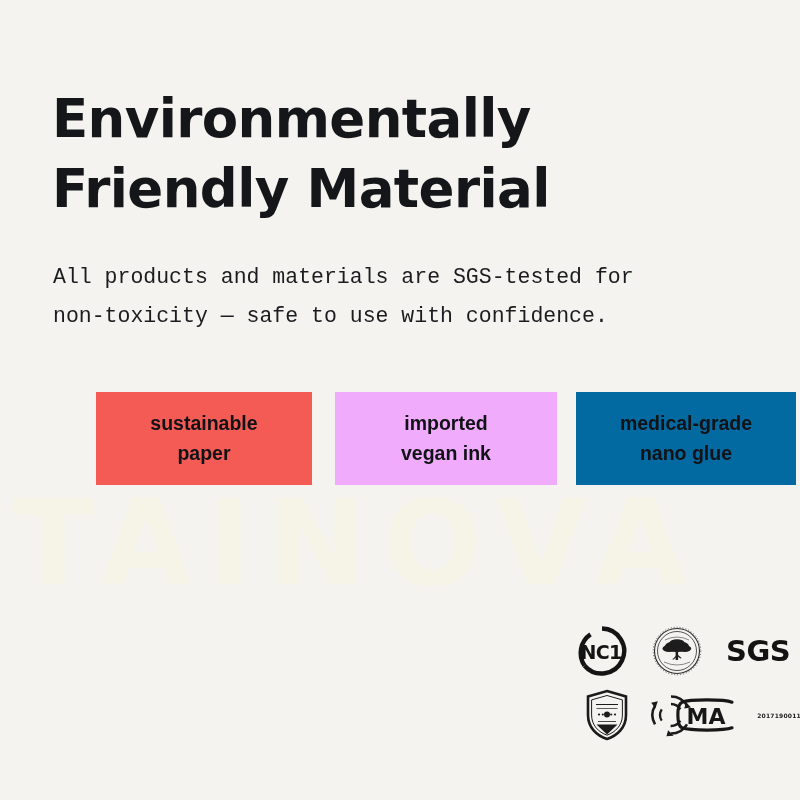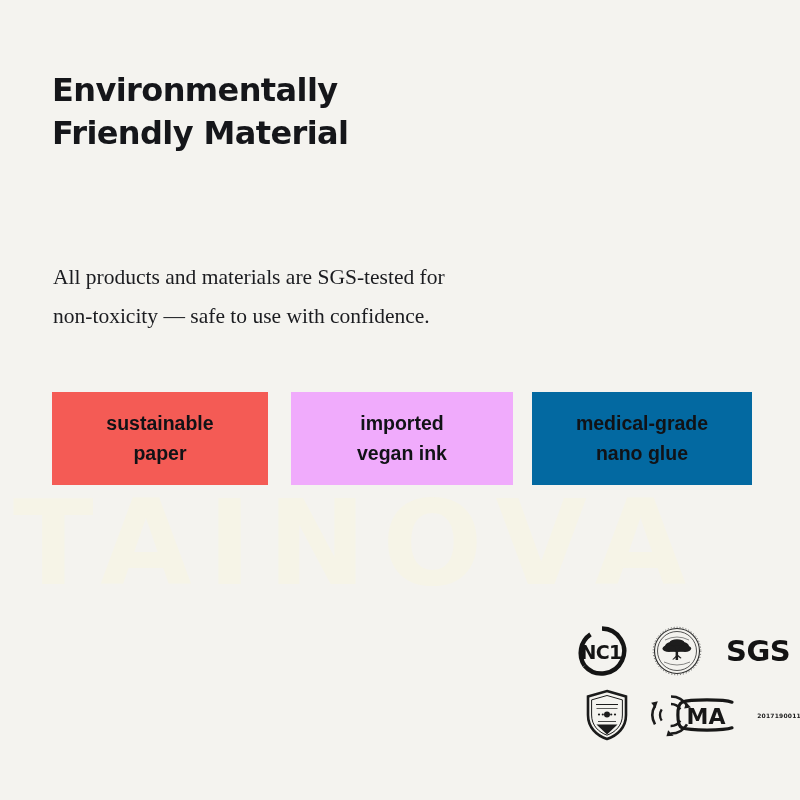--- a/index.html
+++ b/index.html
@@ -39,34 +39,34 @@
   }
 
   
   #headline {
     position: absolute;
     left: 52px;
     top: 48px;
     width: 700px;
     font-family: "DejaVu Sans", sans-serif;
     font-weight: 700;
-    font-size: 32px;
+    font-size: 53px;
     line-height: 1.33;
     letter-spacing: -0.6px;
     color: #15161a;
   }
   #headline .hl-line { display: block; }
 
   
   #subtitle {
     position: absolute;
     left: 53px;
     top: 236px;
     width: 660px;
-    font-family: Liberation Serif, serif;
+    font-family: Liberation Mono, monospace;
     font-size: 21.5px;
     line-height: 1.82;
     color: #1b1c20;
   }
   #subtitle .sub-line { display: block; }
 
   
   #chips {
     position: absolute;
     left: 52px;
@@ -82,20 +82,21 @@
     flex-direction: column;
     align-items: center;
     justify-content: center;
     font-family: "Liberation Sans", sans-serif;
     font-weight: 700;
     font-size: 19.5px;
     line-height: 1.52;
     color: #111216;
     text-align: center;
     box-sizing: border-box;
+    margin-left: 44px;
   }
   .chip .chip-line { display: block; }
   .chip-0 { left: 0px;   width: 216px; }
   .chip-1 { left: 239px; width: 222px; }
   .chip-2 { left: 480px; width: 220px; }
 
   
   #badges {
     position: absolute;
     left: 576px;

